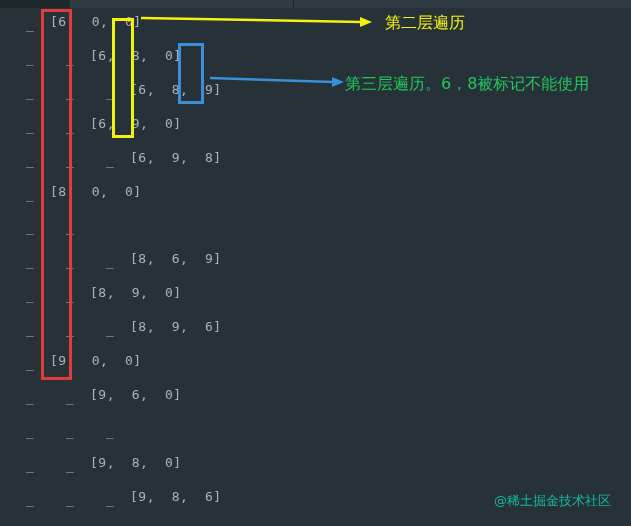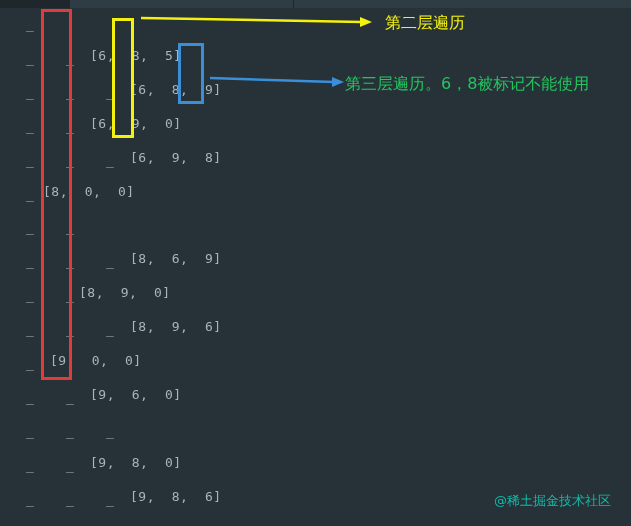--- a/index.html
+++ b/index.html
@@ -24,61 +24,62 @@
 <body>
 
 <div class="topbar">
   <div class="topbar-left"></div>
   <div class="topbar-divider"></div>
 </div>
 
 <div class="console" id="console">
     <div class="row" style="top: 6px;">
       <span class="us" style="left: 26px; top: 3px;">_</span>
+      <span class="arr" style="left: 50px;">[6,  0,  0]</span>
     </div>
     <div class="row" style="top: 39.9px;">
       <span class="us" style="left: 26px; top: 3px;">_</span>
       <span class="us" style="left: 66px; top: 3px;">_</span>
-      <span class="arr" style="left: 90px;">[6,  8,  5]</span>
+      <span class="arr" style="left: 90px;">[6,  8,  0]</span>
     </div>
     <div class="row" style="top: 73.8px;">
       <span class="us" style="left: 26px; top: 3px;">_</span>
       <span class="us" style="left: 66px; top: 3px;">_</span>
       <span class="us" style="left: 106px; top: 3px;">_</span>
       <span class="arr" style="left: 130px;">[6,  8,  9]</span>
     </div>
     <div class="row" style="top: 107.7px;">
       <span class="us" style="left: 26px; top: 3px;">_</span>
       <span class="us" style="left: 66px; top: 3px;">_</span>
       <span class="arr" style="left: 90px;">[6,  9,  0]</span>
     </div>
     <div class="row" style="top: 141.6px;">
       <span class="us" style="left: 26px; top: 3px;">_</span>
       <span class="us" style="left: 66px; top: 3px;">_</span>
       <span class="us" style="left: 106px; top: 3px;">_</span>
       <span class="arr" style="left: 130px;">[6,  9,  8]</span>
     </div>
     <div class="row" style="top: 175.5px;">
       <span class="us" style="left: 26px; top: 3px;">_</span>
-      <span class="arr" style="left: 43px;">[8,  0,  0]</span>
+      <span class="arr" style="left: 50px;">[8,  0,  0]</span>
     </div>
     <div class="row" style="top: 209.4px;">
       <span class="us" style="left: 26px; top: 3px;">_</span>
       <span class="us" style="left: 66px; top: 3px;">_</span>
     </div>
     <div class="row" style="top: 243.3px;">
       <span class="us" style="left: 26px; top: 3px;">_</span>
       <span class="us" style="left: 66px; top: 3px;">_</span>
       <span class="us" style="left: 106px; top: 3px;">_</span>
       <span class="arr" style="left: 130px;">[8,  6,  9]</span>
     </div>
     <div class="row" style="top: 277.2px;">
       <span class="us" style="left: 26px; top: 3px;">_</span>
       <span class="us" style="left: 66px; top: 3px;">_</span>
-      <span class="arr" style="left: 79px;">[8,  9,  0]</span>
+      <span class="arr" style="left: 90px;">[8,  9,  0]</span>
     </div>
     <div class="row" style="top: 311.1px;">
       <span class="us" style="left: 26px; top: 3px;">_</span>
       <span class="us" style="left: 66px; top: 3px;">_</span>
       <span class="us" style="left: 106px; top: 3px;">_</span>
       <span class="arr" style="left: 130px;">[8,  9,  6]</span>
     </div>
     <div class="row" style="top: 345px;">
       <span class="us" style="left: 26px; top: 3px;">_</span>
       <span class="arr" style="left: 50px;">[9,  0,  0]</span>

